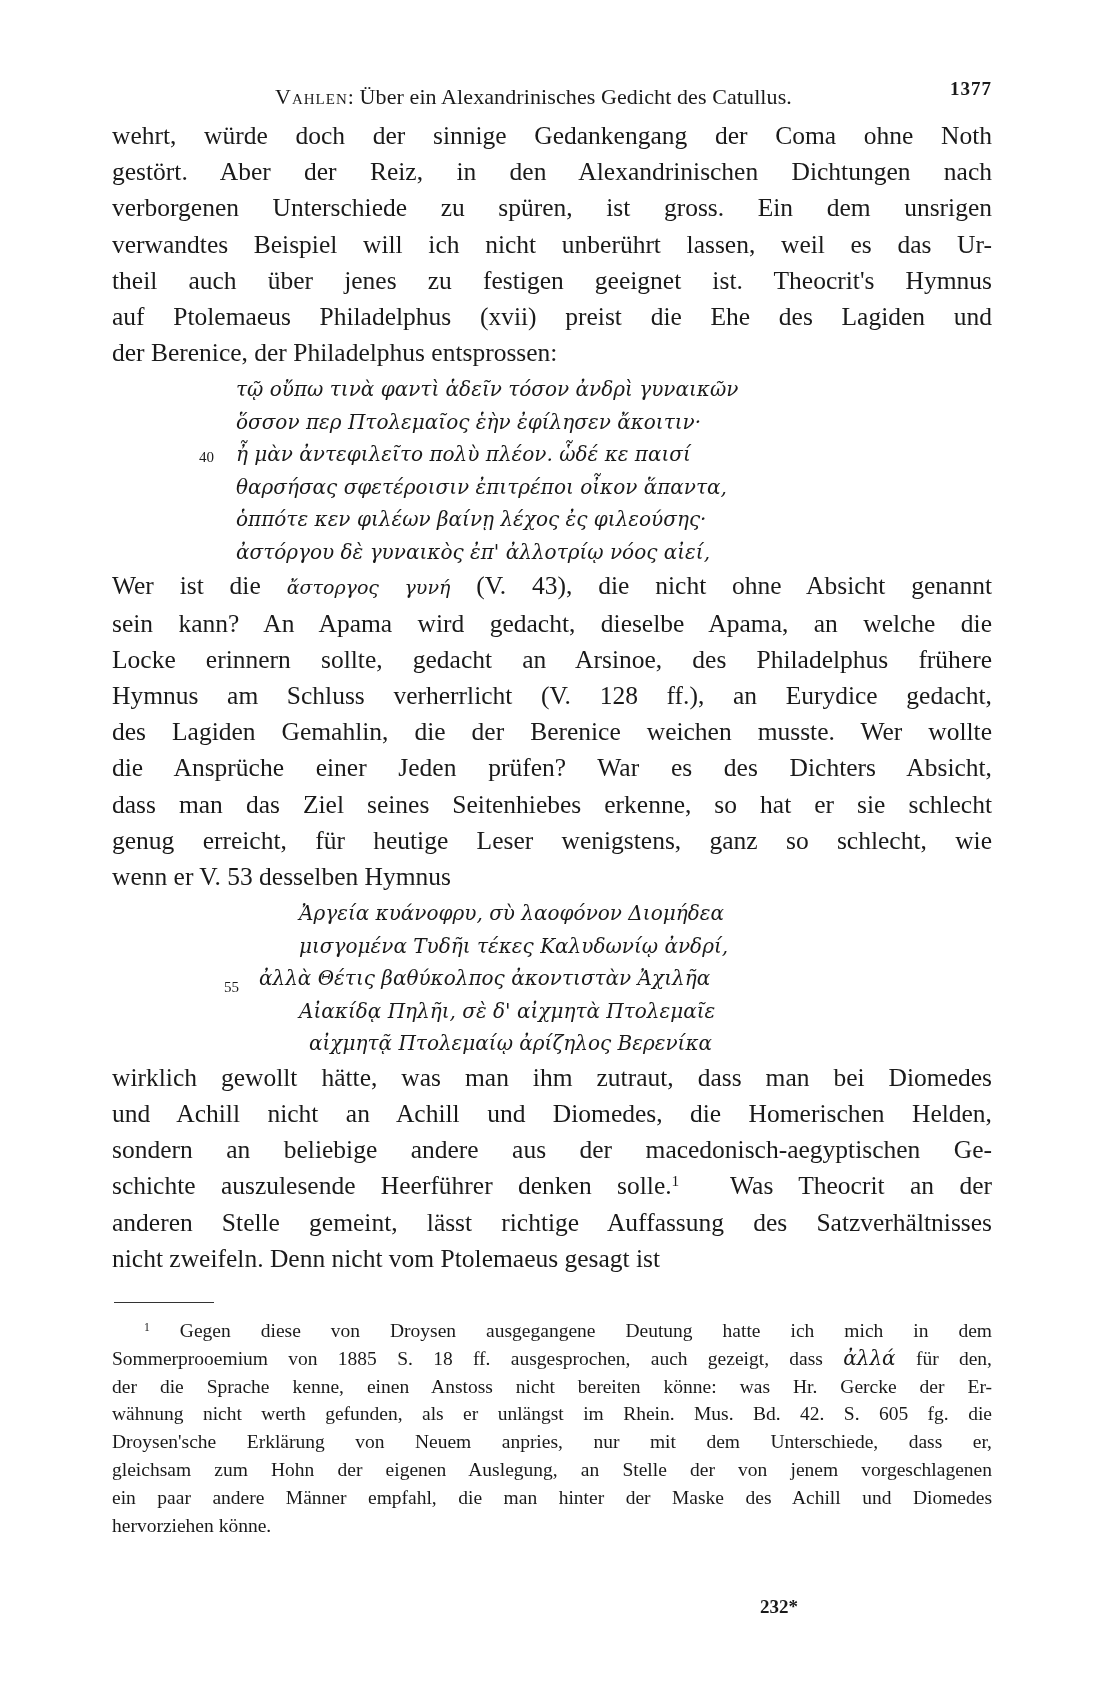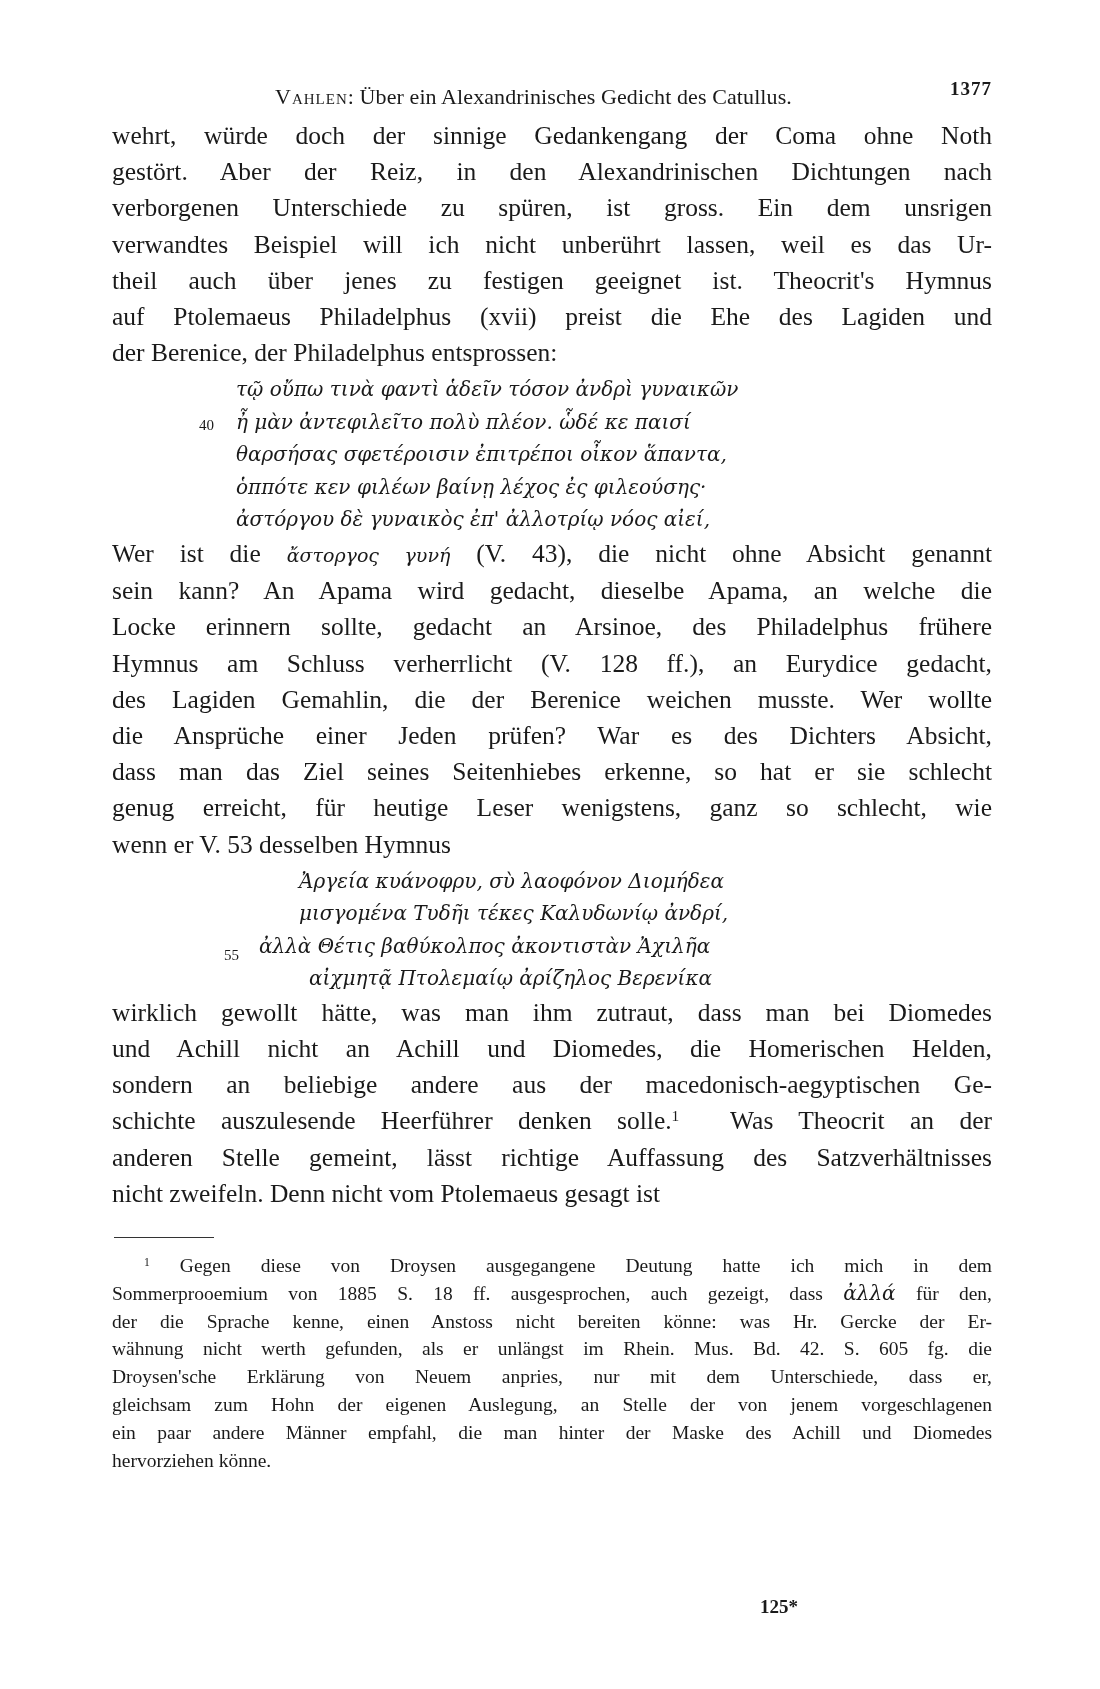--- a/index.html
+++ b/index.html
@@ -135,20 +135,21 @@
     <span class="line">gestört. Aber der Reiz, in den Alexandrinischen Dichtungen nach</span>
     <span class="line">verborgenen Unterschiede zu spüren, ist gross. Ein dem unsrigen</span>
     <span class="line">verwandtes Beispiel will ich nicht unberührt lassen, weil es das Ur-</span>
     <span class="line">theil auch über jenes zu festigen geeignet ist. Theocrit's Hymnus</span>
     <span class="line">auf Ptolemaeus Philadelphus (xvii) preist die Ehe des Lagiden und</span>
     <span class="line last">der Berenice, der Philadelphus entsprossen:</span>
   </div>
 
   <div class="verse verse1">
     <div class="vline"><span class="lineno"></span><span>τῷ οὔπω τινὰ φαντὶ ἁδεῖν τόσον ἀνδρὶ γυναικῶν</span></div>
+    <div class="vline"><span class="lineno"></span><span>ὅσσον περ Πτολεμαῖος ἑὴν ἐφίλησεν ἄκοιτιν·</span></div>
     <div class="vline"><span class="lineno">40</span><span>ἦ μὰν ἀντεφιλεῖτο πολὺ πλέον. ὧδέ κε παισί</span></div>
     <div class="vline"><span class="lineno"></span><span>θαρσήσας σφετέροισιν ἐπιτρέποι οἶκον ἅπαντα,</span></div>
     <div class="vline"><span class="lineno"></span><span>ὁππότε κεν φιλέων βαίνῃ λέχος ἐς φιλεούσης·</span></div>
     <div class="vline"><span class="lineno"></span><span>ἀστόργου δὲ γυναικὸς ἐπ' ἀλλοτρίῳ νόος αἰεί,</span></div>
   </div>
 
   <div class="prose">
     <span class="line"><span>Wer ist die </span><span class="greek-inline">ἄστοργος γυνή</span><span> (V. 43), die nicht ohne Absicht genannt</span></span>
     <span class="line">sein kann? An Apama wird gedacht, dieselbe Apama, an welche die</span>
     <span class="line">Locke erinnern sollte, gedacht an Arsinoe, des Philadelphus frühere</span>
@@ -157,20 +158,21 @@
     <span class="line">die Ansprüche einer Jeden prüfen? War es des Dichters Absicht,</span>
     <span class="line">dass man das Ziel seines Seitenhiebes erkenne, so hat er sie schlecht</span>
     <span class="line">genug erreicht, für heutige Leser wenigstens, ganz so schlecht, wie</span>
     <span class="line last">wenn er V. 53 desselben Hymnus</span>
   </div>
 
   <div class="verse verse2">
     <div class="vline"><span class="lineno"></span><span>Ἀργεία κυάνοφρυ, σὺ λαοφόνον Διομήδεα</span></div>
     <div class="vline"><span class="lineno"></span><span>μισγομένα Τυδῆι τέκες Καλυδωνίῳ ἀνδρί,</span></div>
     <div class="vline" style="margin-left:-40px"><span class="lineno" style="left:-35px">55</span><span>ἀλλὰ Θέτις βαθύκολπος ἀκοντιστὰν Ἀχιλῆα</span></div>
+    <div class="vline"><span class="lineno"></span><span>Αἰακίδᾳ Πηλῆι, σὲ δ' αἰχμητὰ Πτολεμαῖε</span></div>
     <div class="vline" style="margin-left:10px"><span class="lineno"></span><span>αἰχμητᾷ Πτολεμαίῳ ἀρίζηλος Βερενίκα</span></div>
   </div>
 
   <div class="prose">
     <span class="line">wirklich gewollt hätte, was man ihm zutraut, dass man bei Diomedes</span>
     <span class="line">und Achill nicht an Achill und Diomedes, die Homerischen Helden,</span>
     <span class="line">sondern an beliebige andere aus der macedonisch-aegyptischen Ge-</span>
     <span class="line"><span>schichte auszulesende Heerführer denken solle.</span><sup>1</sup>&nbsp;&nbsp;<span>Was Theocrit an der</span></span>
     <span class="line">anderen Stelle gemeint, lässt richtige Auffassung des Satzverhältnisses</span>
     <span class="line last">nicht zweifeln. Denn nicht vom Ptolemaeus gesagt ist</span>
@@ -183,13 +185,13 @@
     <span class="line"><span>Sommerprooemium von 1885 S. 18 ff. ausgesprochen, auch gezeigt, dass </span><span class="greek-inline" style="font-size:20px">ἀλλά</span><span> für den,</span></span>
     <span class="line">der die Sprache kenne, einen Anstoss nicht bereiten könne: was Hr. Gercke der Er-</span>
     <span class="line">wähnung nicht werth gefunden, als er unlängst im Rhein. Mus. Bd. 42. S. 605 fg. die</span>
     <span class="line">Droysen'sche Erklärung von Neuem anpries, nur mit dem Unterschiede, dass er,</span>
     <span class="line">gleichsam zum Hohn der eigenen Auslegung, an Stelle der von jenem vorgeschlagenen</span>
     <span class="line">ein paar andere Männer empfahl, die man hinter der Maske des Achill und Diomedes</span>
     <span class="line last">hervorziehen könne.</span>
   </div>
 </div>
 
-<div class="signature">125*</div>
+<div class="signature">232*</div>
 
 </body></html>

